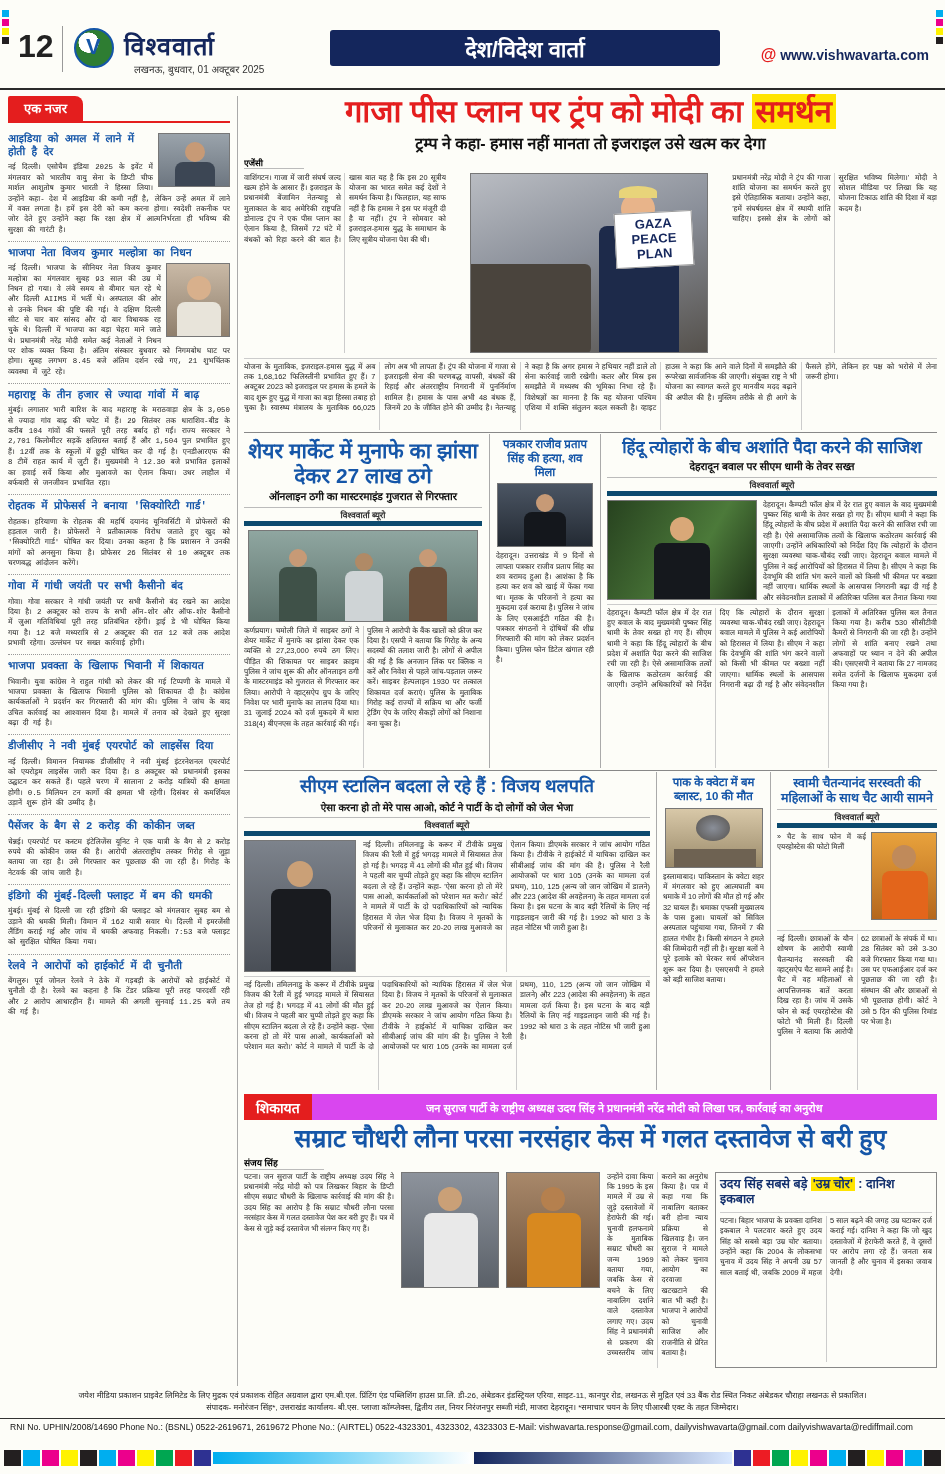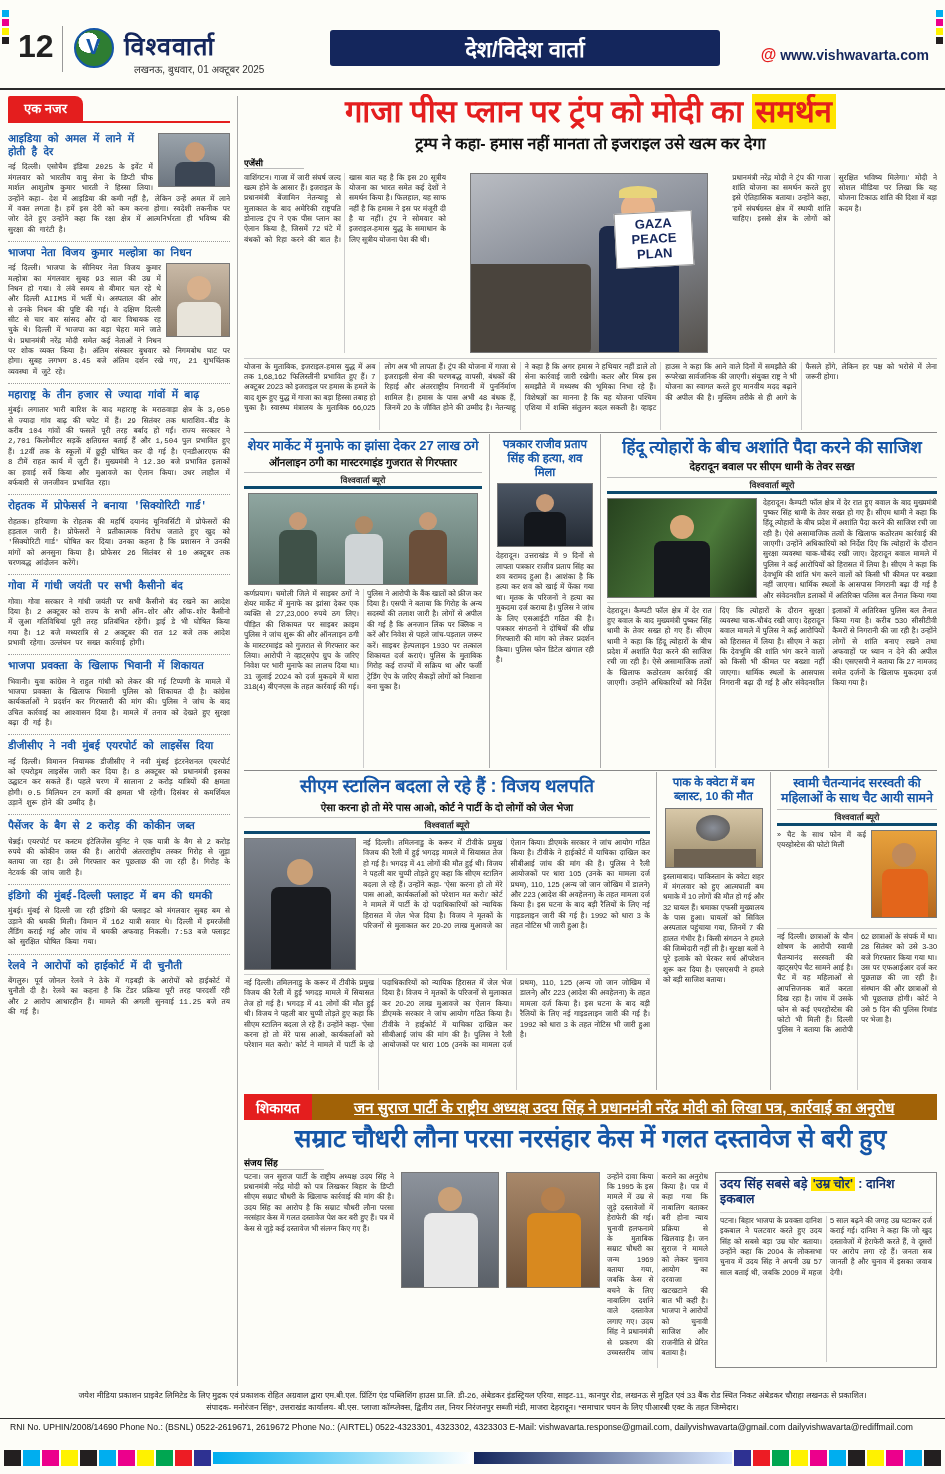--- a/index.html
+++ b/index.html
@@ -36,21 +36,21 @@
   .sb-head { color:#1556a8; font-size:10.6px; font-weight:bold; line-height:1.25; margin-bottom:3px; }
   .sb-body { font-size:7.4px; line-height:1.4; color:#222; text-align:justify; }
   .sb-photo { float:right; margin:0 0 3px 5px; }
 
   
   .body-txt { font-size:7.4px; line-height:1.4; color:#1c1c1c; text-align:justify; overflow:hidden; }
   .cols2 { column-count:2; column-gap:8px; column-rule:1px solid #ccc; }
   .cols3 { column-count:3; column-gap:8px; column-rule:1px solid #ccc; }
   .cols5 { column-count:5; column-gap:9px; column-rule:1px solid #ccc; }
   .byline { font-size:8.5px; font-weight:bold; text-align:center; color:#333;
-    border-top:1px solid #bbb; border-bottom:3px solid #0c4a6e; padding:1px 0; margin:3px 0 4px; }
+    border-top:1px solid #bbb; border-bottom:5px solid #0c4a6e; padding:1px 0; margin:3px 0 4px; }
   .blue-head { color:#1556a8; font-weight:bold; text-align:center; line-height:1.2; }
   .sub-head { font-weight:bold; color:#111; text-align:center; line-height:1.25; }
 
   
   .photo { position:relative; background:#8a8f99; overflow:hidden; border:1px solid #777; }
   .head { position:absolute; border-radius:50%; background:#c79a76; }
   .torso { position:absolute; border-radius:8px 8px 0 0; }
 
   
   #gaza { position:absolute; left:244px; top:94px; width:693px; height:336px; overflow:hidden; }
@@ -68,22 +68,22 @@
   #share  { position:absolute; left:244px; top:434px; width:238px; height:334px; padding-top:4px; overflow:hidden; }
   #journ  { position:absolute; left:489px; top:434px; width:105px; height:334px; padding:4px 0 0 6px; overflow:hidden; }
   #hindu  { position:absolute; left:600px; top:434px; width:337px; height:334px; padding:4px 0 0 6px; overflow:hidden; }
   #stalin { position:absolute; left:244px; top:772px; width:406px; height:318px; padding-top:4px; overflow:hidden; }
   #quetta { position:absolute; left:656px; top:772px; width:108px; height:318px; padding:4px 0 0 6px; overflow:hidden; }
   #swami  { position:absolute; left:770px; top:772px; width:167px; height:318px; padding:4px 0 0 6px; overflow:hidden; }
 
   #complaint { position:absolute; left:244px; top:1094px; width:693px; height:26px; display:flex; }
   .comp-label { background:#e41e1e; color:#fff; font-weight:bold; font-size:14px; display:flex;
     align-items:center; padding:0 12px; }
-  .comp-banner { background:#a16207; color:#fff; font-weight:bold; font-size:15px; flex:1;
-    display:flex; align-items:center; justify-content:center;text-decoration:underline; }
+  .comp-banner { background:#d946ef; color:#fff; font-weight:bold; font-size:11px; flex:1;
+    display:flex; align-items:center; justify-content:center; }
 
   #samrat { position:absolute; left:244px; top:1124px; width:693px; height:262px; overflow:hidden; }
   .samrat-headline { font-size:25px; font-weight:bold; color:#1556a8; text-align:center; line-height:1.15; }
   .uday-box { border:1px solid #888; padding:4px; }
   .uday-head { font-size:12.5px; font-weight:bold; color:#13306e; line-height:1.25; }
   .uday-hl { background:#ffe400; padding:0 2px; }
 
   
   #footer { position:absolute; left:0; top:1390px; width:945px; }
   .foot-line { font-size:8px; text-align:center; color:#222; line-height:1.5; padding:0 30px; }
@@ -201,21 +201,21 @@
         <div class="sign">GAZA PEACE PLAN</div>
       </div>
       <div class="body-txt cols2" style="width:215px;height:180px">प्रधानमंत्री नरेंद्र मोदी ने ट्रंप की गाजा शांति योजना का समर्थन करते हुए इसे ऐतिहासिक बताया। उन्होंने कहा, 'हमें संघर्षग्रस्त क्षेत्र में स्थायी शांति चाहिए। इससे क्षेत्र के लोगों को सुरक्षित भविष्य मिलेगा।' मोदी ने सोशल मीडिया पर लिखा कि यह योजना टिकाऊ शांति की दिशा में बड़ा कदम है।</div>
     </div>
     <div class="body-txt cols5" style="width:693px;height:92px;margin-top:5px;border-top:1px solid #ccc;padding-top:3px">योजना के मुताबिक, इजराइल-हमास युद्ध में अब तक 1,68,162 फिलिस्तीनी प्रभावित हुए हैं। 7 अक्टूबर 2023 को इजराइल पर हमास के हमले के बाद शुरू हुए युद्ध में गाजा का बड़ा हिस्सा तबाह हो चुका है। स्वास्थ्य मंत्रालय के मुताबिक 66,025 लोग अब भी लापता हैं। ट्रंप की योजना में गाजा से इजराइली सेना की चरणबद्ध वापसी, बंधकों की रिहाई और अंतरराष्ट्रीय निगरानी में पुनर्निर्माण शामिल है। हमास के पास अभी 48 बंधक हैं, जिनमें 20 के जीवित होने की उम्मीद है। नेतन्याहू ने कहा है कि अगर हमास ने हथियार नहीं डाले तो सेना कार्रवाई जारी रखेगी। कतर और मिस्र इस समझौते में मध्यस्थ की भूमिका निभा रहे हैं। विशेषज्ञों का मानना है कि यह योजना पश्चिम एशिया में शक्ति संतुलन बदल सकती है। व्हाइट हाउस ने कहा कि आने वाले दिनों में समझौते की रूपरेखा सार्वजनिक की जाएगी। संयुक्त राष्ट्र ने भी योजना का स्वागत करते हुए मानवीय मदद बढ़ाने की अपील की है। मुस्लिम तरीके से ही आगे के फैसले होंगे, लेकिन हर पक्ष को भरोसे में लेना जरूरी होगा।</div>
   </div>
 
   <div class="abs row-top" style="left:244px;top:432px;width:693px;height:0"></div>
 
   <div id="share">
-    <div class="blue-head" style="font-size:13px">शेयर मार्केट में मुनाफे का झांसा देकर 27 लाख ठगे</div>
+    <div class="blue-head" style="font-size:21px">शेयर मार्केट में मुनाफे का झांसा देकर 27 लाख ठगे</div>
     <div class="sub-head" style="font-size:10.5px;margin-top:2px">ऑनलाइन ठगी का मास्टरमाइंड गुजरात से गिरफ्तार</div>
     <div class="byline">विश्ववार्ता ब्यूरो</div>
     <div class="photo" style="width:230px;height:92px;margin:0 auto 4px;background:linear-gradient(#8fa6a0,#5e736d)">
       <div class="head" style="left:40px;top:18px;width:18px;height:18px"></div>
       <div class="torso" style="left:30px;top:36px;width:38px;height:56px;background:#3f5148"></div>
       <div class="head" style="left:106px;top:22px;width:18px;height:18px;background:#b08a66"></div>
       <div class="torso" style="left:96px;top:40px;width:38px;height:52px;background:#cfd4d6"></div>
       <div class="head" style="left:170px;top:18px;width:18px;height:18px"></div>
       <div class="torso" style="left:160px;top:36px;width:38px;height:56px;background:#6b4f3a"></div>
     </div>

